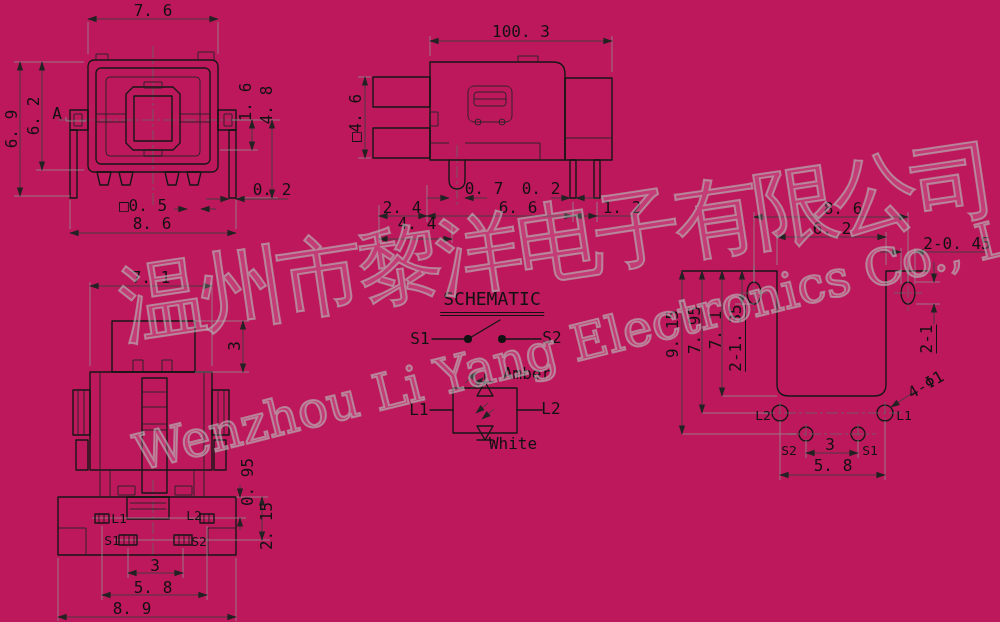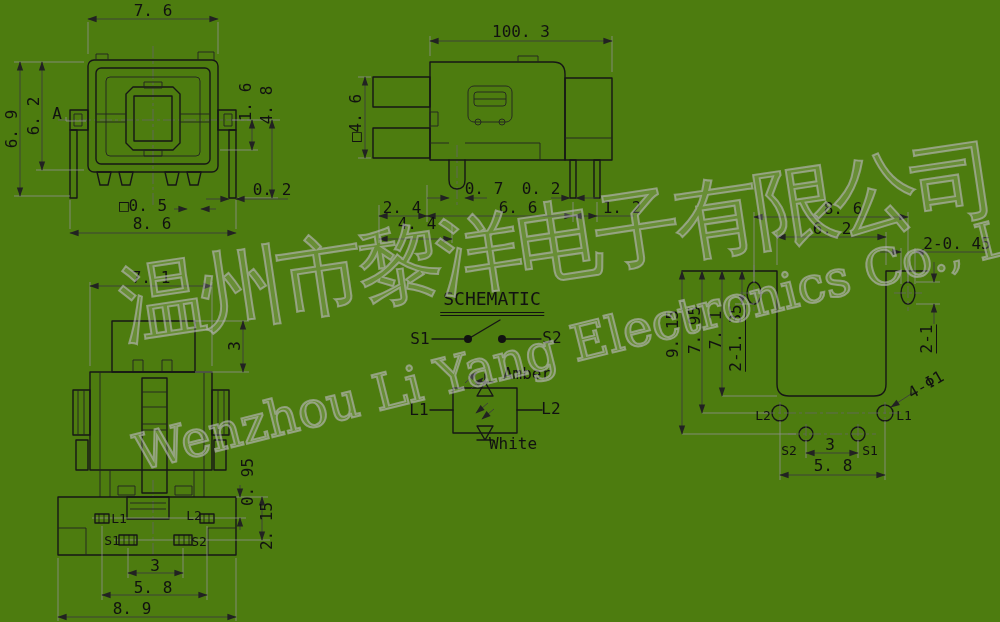--- a/index.html
+++ b/index.html
@@ -1,16 +1,16 @@
 <!DOCTYPE html>
 <html><head>
 <meta charset="utf-8">
 <style>
   html,body{margin:0;padding:0;background:#fff;}
-  #stage{position:relative;width:1000px;height:622px;background:#4d7c0f;overflow:hidden;
+  #stage{position:relative;width:1000px;height:622px;background:#be185d;overflow:hidden;
          font-family:"DejaVu Sans Mono","DejaVu Sans",monospace;}
   svg.cad{position:absolute;left:0;top:0;z-index:1;}
   .obj{fill:none;stroke:#161616;stroke-width:1.4;stroke-linejoin:round;stroke-linecap:round;}
   .ob2{fill:none;stroke:#222222;stroke-width:0.9;stroke-linejoin:round;}
   .dim{fill:none;stroke:#3c3c3c;stroke-width:0.9;}
   .ext{fill:none;stroke:#8f8f8f;stroke-width:0.8;}
   .cl{fill:none;stroke:#666666;stroke-width:0.8;stroke-dasharray:12 3 3 3;}
   .fil{fill:#111;stroke:none;}
   .hat{fill:none;stroke:#111;stroke-width:0.8;}
   .t{position:absolute;z-index:2;font-size:16px;line-height:1;color:#111;white-space:nowrap;

